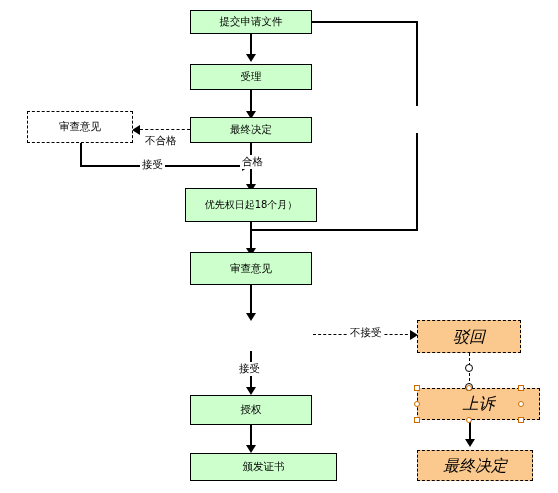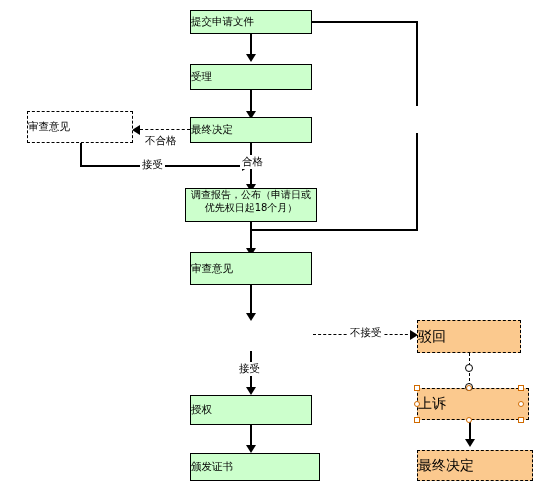--- a/index.html
+++ b/index.html
@@ -13,40 +13,41 @@
     height: 493px;
     background: #ffffff;
     font-family: "DejaVu Sans", "Liberation Sans", sans-serif;
     overflow: hidden;
   }
   .node {
     position: absolute;
     box-sizing: border-box;
     display: flex;
     align-items: center;
-    justify-content: flex-start;
+    justify-content: center;
     text-align: center;
     line-height: 1.25;
     color: #000000;
     z-index: 3;
   }
   .node-green {
     background: #ccffcc;
     border: 1.5px solid #000000;
     font-size: 10.5px;
   }
   .node-dashed-green {
     background: #ffffff;
     border: 1.6px dashed #000000;
     font-size: 10.5px;
   }
   .node-orange {
     background: #fbc98e;
     border: 1.6px dashed #000000;
-    font-size: 14px;
+    font-size: 16px;
+    font-style: italic;
   }
   .node-2line { font-size: 10px; padding: 0 5px; }
 
   
   .ln {
     position: absolute;
     background: #000000;
     z-index: 1;
   }
   .ln-h { height: 1.6px; }
@@ -179,42 +180,41 @@
   <div class="node node-green" style="left:190px; top:117px; width:122px; height:26px;">
     <span>最终决定</span>
   </div>
 
   <div class="node node-dashed-green" style="left:27px; top:111px; width:106px; height:32px;">
     <span>审查意见</span>
   </div>
 
 
   <div class="node node-green node-2line" style="left:185px; top:188px; width:132px; height:34px; flex-direction:column;">
-    <span>调查报告，公布（申请日或</span>
     <span>优先权日起18个月）</span>
   </div>
 
   <div class="node node-green" style="left:190px; top:252px; width:122px; height:33px;">
     <span>审查意见</span>
   </div>
 
 
   <div class="node node-green" style="left:190px; top:395px; width:122px; height:30px;">
     <span>授权</span>
   </div>
 
-  <div class="node node-green" style="left:190px; top:453px; width:130px; height:28px;">
+  <div class="node node-green" style="left:190px; top:453px; width:147px; height:28px;">
     <span>颁发证书</span>
   </div>
 
   <div class="node node-orange" style="left:417px; top:320px; width:104px; height:33px;">
     <span>驳回</span>
   </div>
 
-  <div class="node node-orange" style="left:417px; top:388px; width:112px; height:32px;">
+  <div class="node node-orange" style="left:417px; top:388px; width:123px; height:32px;">
     <span>上诉</span>
   </div>
 
   <div class="handle" style="left:414px; top:385px;"></div>
   <div class="handle handle-round" style="left:466px; top:385px;"></div>
   <div class="handle" style="left:518px; top:385px;"></div>
   <div class="handle handle-round" style="left:414px; top:401px;"></div>
   <div class="handle handle-round" style="left:518px; top:401px;"></div>
   <div class="handle" style="left:414px; top:417px;"></div>
   <div class="handle handle-round" style="left:466px; top:417px;"></div>

